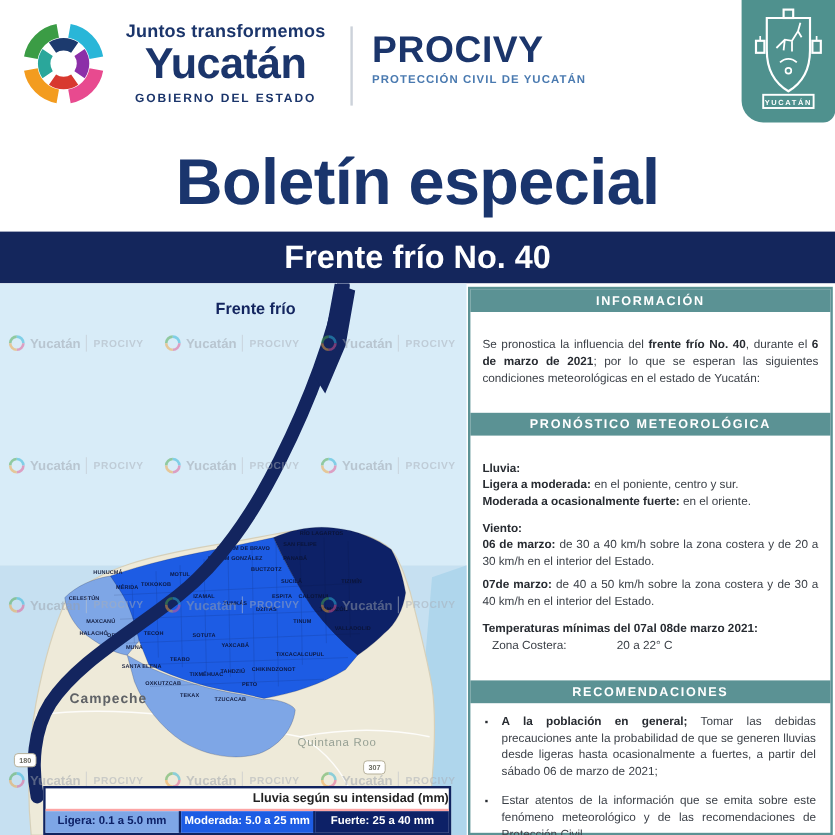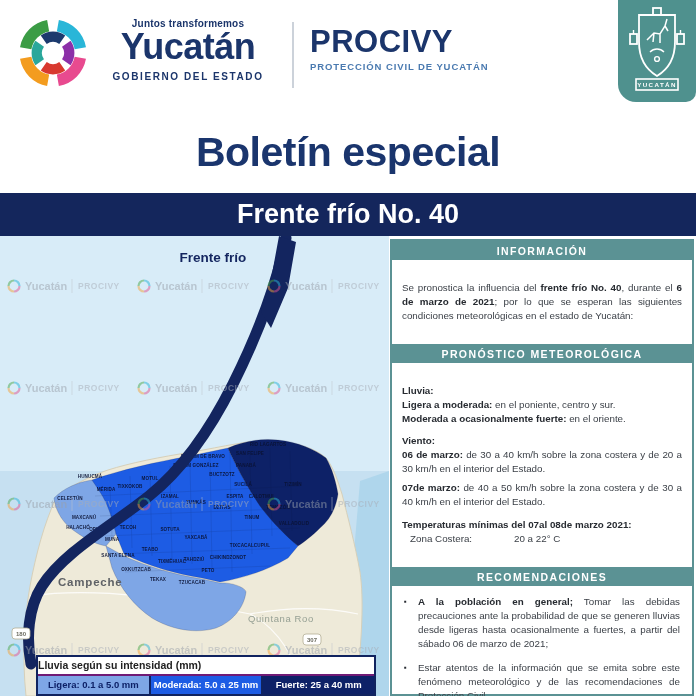--- a/index.html
+++ b/index.html
@@ -3,54 +3,54 @@
 <meta charset="utf-8">
 <style>
   html,body{margin:0;padding:0;background:#e8e8e8;}
   .page{position:relative;width:696px;height:696px;background:#fff;overflow:hidden;
         font-family:"Liberation Sans",sans-serif;}
 
   
   .header{position:absolute;left:0;top:0;width:696px;height:108px;background:#fff;}
   .logo-svg{position:absolute;left:16px;top:16px;width:74px;height:74px;}
   .logo-text{position:absolute;left:98px;top:18px;width:180px;text-align:center;color:#1b356b;}
-  .tagline{font-size:10px;font-weight:bold;letter-spacing:.2px;}
+  .tagline{font-size:15px;font-weight:bold;letter-spacing:.2px;}
   .state{font-size:36px;font-weight:bold;line-height:1.02;letter-spacing:-.5px;}
   .gob{font-size:10px;font-weight:bold;letter-spacing:1.6px;margin-top:5px;}
   .vdiv{position:absolute;left:292px;top:22px;width:2px;height:66px;background:#ccd2da;}
   .agency{position:absolute;left:310px;top:26px;}
   .agency-name{font-size:31px;font-weight:bold;color:#1b356b;letter-spacing:.5px;line-height:1;}
   .agency-sub{font-size:9.5px;font-weight:bold;color:#4a7ab0;letter-spacing:.9px;margin-top:4px;text-align:right;}
   .shield-box{position:absolute;right:0;top:0;width:78px;height:102px;background:#4f918e;
               border-radius:0 0 10px 18px;}
   .shield-box svg{position:absolute;left:7px;top:6px;}
 
   
   .doc-title{position:absolute;left:0;top:112px;width:696px;height:80px;line-height:80px;
-             text-align:center;font-size:41px;font-weight:bold;color:#1a356d;letter-spacing:-.5px;}
+             text-align:center;font-size:54px;font-weight:bold;color:#1a356d;letter-spacing:-.5px;}
   .banner{position:absolute;left:0;top:193px;width:696px;height:43px;background:#14265c;
           color:#fff;text-align:center;font-size:27px;font-weight:bold;line-height:43px;}
 
   
   .map{position:absolute;left:0;top:236px;width:389px;height:460px;overflow:hidden;}
   .map svg{position:absolute;left:0;top:0;}
   .mun{font-size:4.6px;font-weight:bold;fill:#0a1233;opacity:.92;text-anchor:middle;
        letter-spacing:.1px;}
   .front-label{font-size:13.5px;font-weight:bold;fill:#13255f;text-anchor:middle;}
   .state-label{font-size:11.5px;font-weight:bold;fill:#5f6266;letter-spacing:.8px;}
   .state-label2{font-size:9.5px;fill:#96a094;letter-spacing:.6px;}
   .road-num{font-size:6px;font-weight:bold;fill:#6b6b60;text-anchor:middle;}
   .wm{opacity:.5;}
   .wm-state{font-size:11px;font-weight:bold;fill:#99a0aa;}
   .wm-agency{font-size:8.5px;font-weight:bold;fill:#a7adb7;letter-spacing:.5px;}
 
   
   .legend{position:absolute;left:36px;top:419px;width:336px;border:2px solid #10235f;background:#fff;}
-  .legend-title{height:17px;line-height:17px;text-align:left;font-size:10.5px;font-weight:bold;
-                color:#222;border-bottom:2px solid #701a75;}
+  .legend-title{height:17px;line-height:17px;text-align:right;font-size:10.5px;font-weight:bold;
+                color:#222;border-bottom:2px solid #fca5a5;}
   .legend-cells{display:flex;height:18px;}
   .cell{flex:1;line-height:18px;text-align:center;font-size:9.5px;font-weight:bold;}
   .cell.ligera{background:#7ea6e6;color:#0d2167;border-right:2px solid #10235f;}
   .cell.moderada{background:#1d5ce4;color:#fff;border-right:2px solid #10235f;}
   .cell.fuerte{background:#0d2167;color:#fff;}
 
   
   .panel{position:absolute;left:390px;top:239px;width:300px;height:453px;background:#fff;
          border:2px solid #5b9294;}
   .sec-head{background:#5b9294;color:#fff;text-align:center;font-size:10.5px;font-weight:bold;

